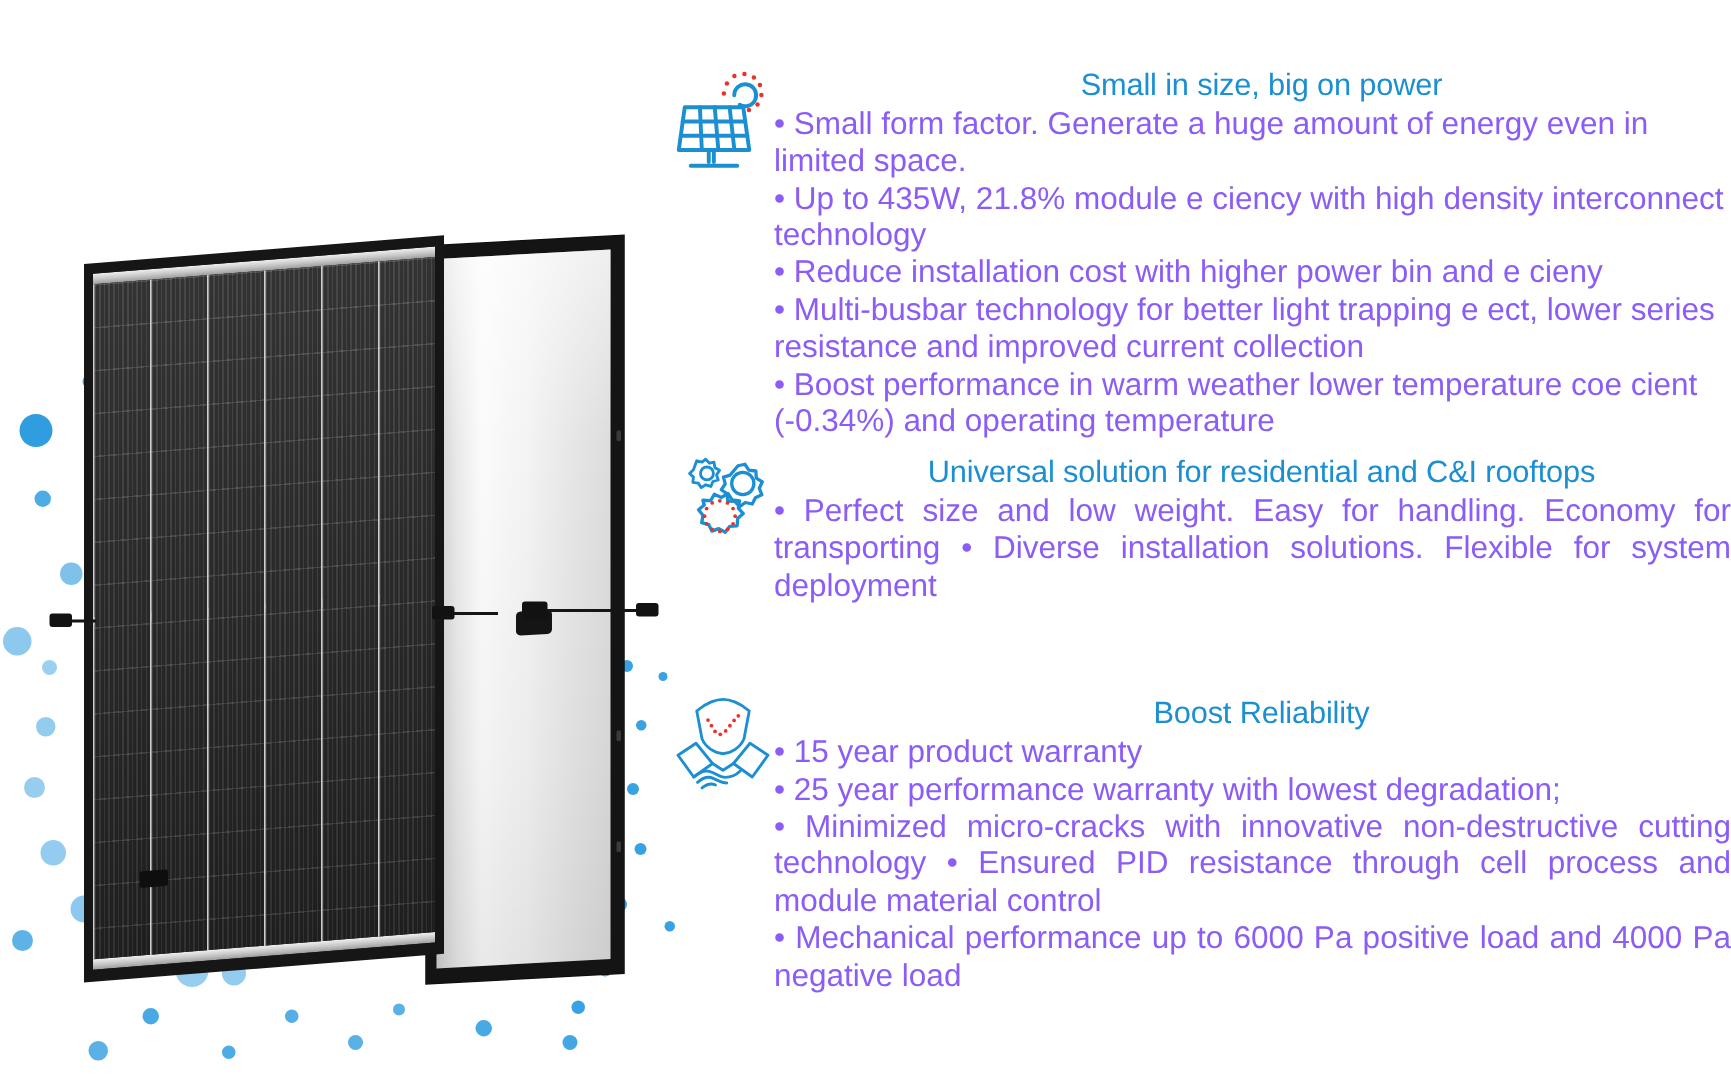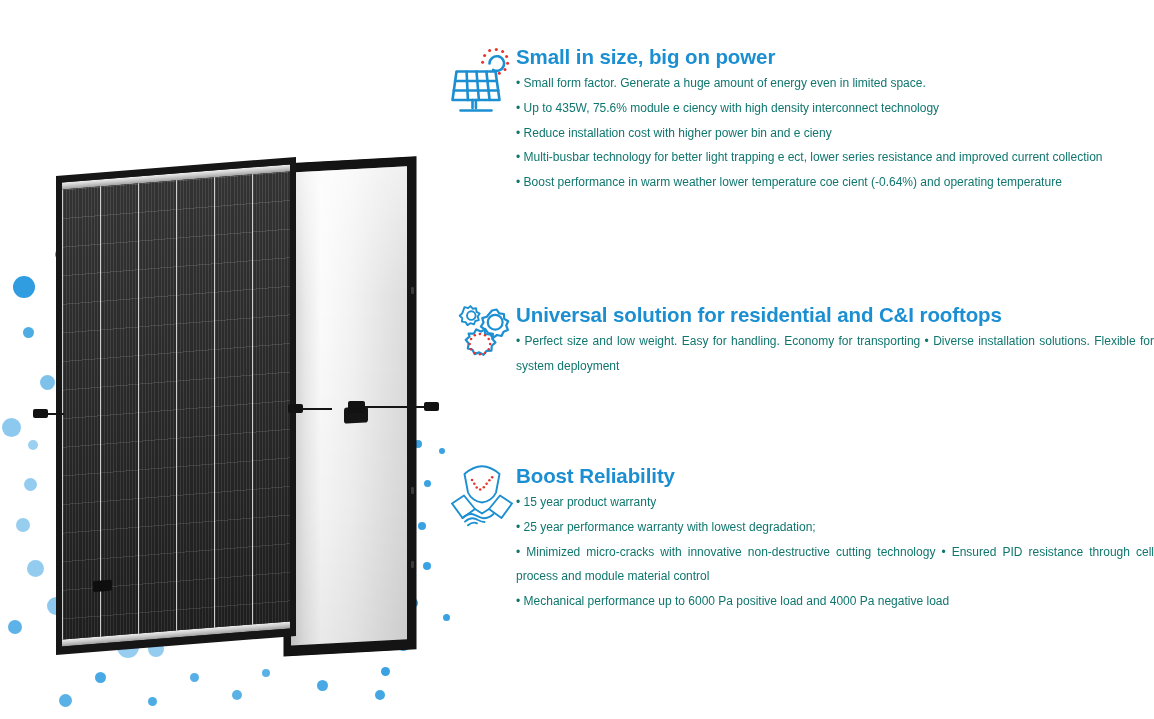--- a/index.html
+++ b/index.html
@@ -191,31 +191,32 @@
     height: 70px;
   }
   .feature-body {
     margin-left: 68px;
     width: 638px;
   }
   .feature-title {
     color: #1b8fd2;
     font-size: 20.5px;
     line-height: 26px;
-    font-weight: 700;
-    margin: 0 0 1px 0;
+    font-weight: 400;
+    margin: 0 0 1px 12px;
     letter-spacing: -0.1px;
     white-space: nowrap;
+    text-align: center;
   }
   .bullets {
     margin: 0;
     padding: 0;
     list-style: none;
-    color: #0f766e;
-    font-size: 12px;
+    color: #8b5cf6;
+    font-size: 21px;
     line-height: 24.8px;
   }
   .bullets li { margin: 0; }
   .align-left    .bullets li { text-align: left; }
   .align-justify .bullets li { text-align: justify; text-justify: inter-word; }
 
   svg { display: block; overflow: visible; }
 </style>
 </head>
 <body>
@@ -323,24 +324,24 @@
 
         <path d="M27.9 54 V62"></path>
         <path d="M12.5 64.5 H43.5"></path>
         <path d="M24.5 54 V62"></path>
       </svg>
     </div>
     <div class="feature-body">
       <h2 class="feature-title">Small in size, big on power</h2>
       <ul class="bullets">
         <li>• Small form factor. Generate a huge amount of energy even in limited space.</li>
-        <li>• Up to 435W, 75.6% module e ciency with high density interconnect technology</li>
+        <li>• Up to 435W, 21.8% module e ciency with high density interconnect technology</li>
         <li>• Reduce installation cost with higher power bin and e cieny</li>
         <li>• Multi-busbar technology for better light trapping e ect, lower series resistance and improved current collection</li>
-        <li>• Boost performance in warm weather lower temperature coe cient (-0.64%) and operating temperature</li>
+        <li>• Boost performance in warm weather lower temperature coe cient (-0.34%) and operating temperature</li>
       </ul>
     </div>
   </section>
 
   <section class="feature align-justify" id="feature-1">
     <div class="feature-icon">
       <svg width="68" height="70" viewBox="0 0 68 70" fill="none" stroke="#1b8fd2" stroke-width="2.2" stroke-linejoin="round">
 
         <path d="M16.5 3.2 l3.6 .9 2.3-2.0 2.6 2.7 3.0-.7 .6 3.7 3.1 1.7-2.0 3.1 1.1 3.4-3.5 1.0-1.4 3.3-3.4-1.1-3.0 1.9-2.0-3.0-3.6-.5 .4-3.5-2.6-2.4 2.6-2.5z" stroke-width="1.9"></path>
         <circle cx="23.3" cy="11.6" r="4.3" stroke-width="1.9"></circle>

